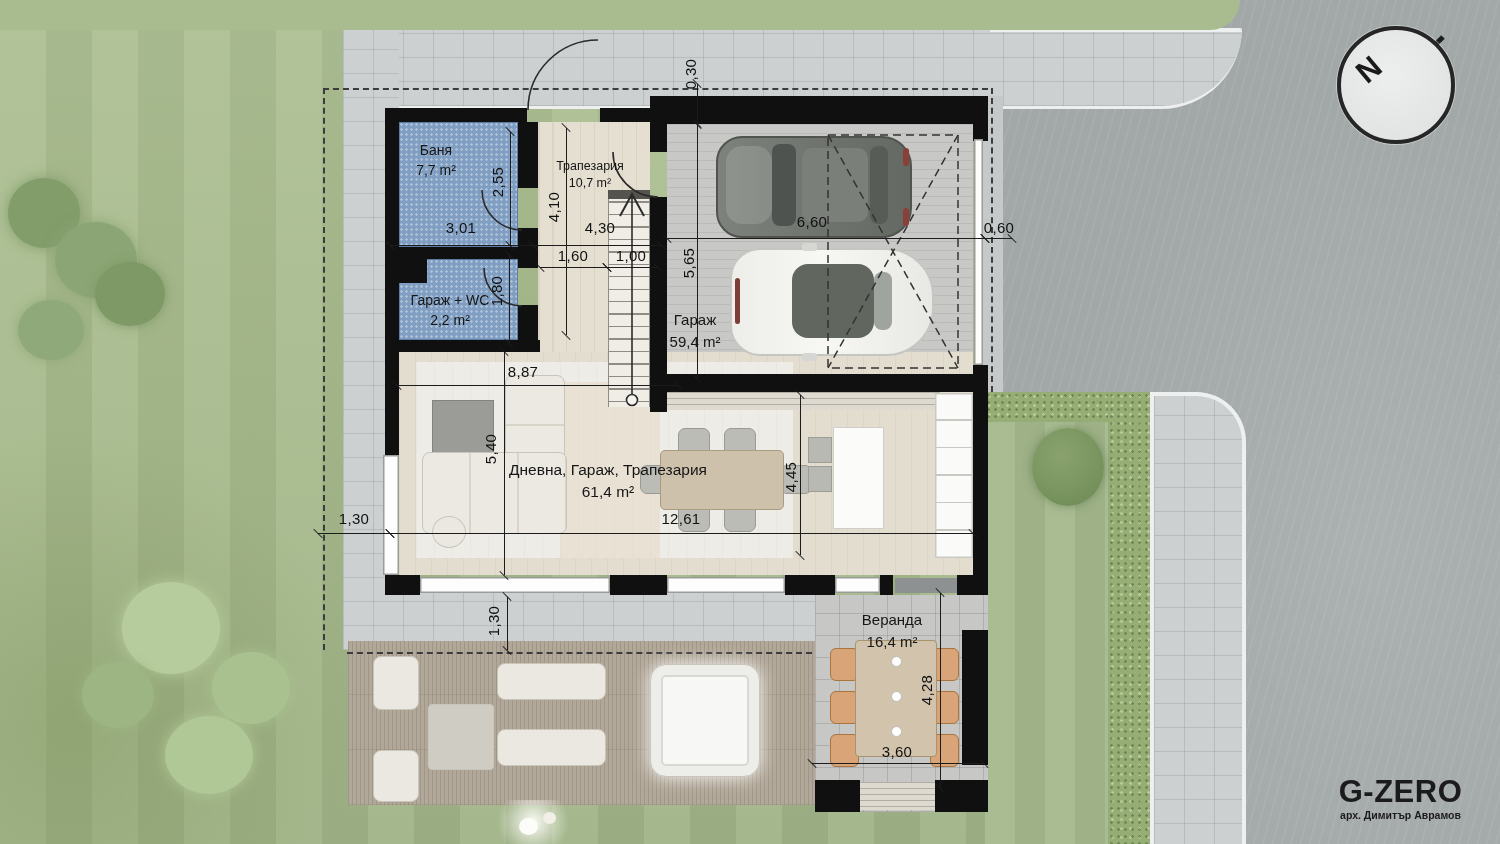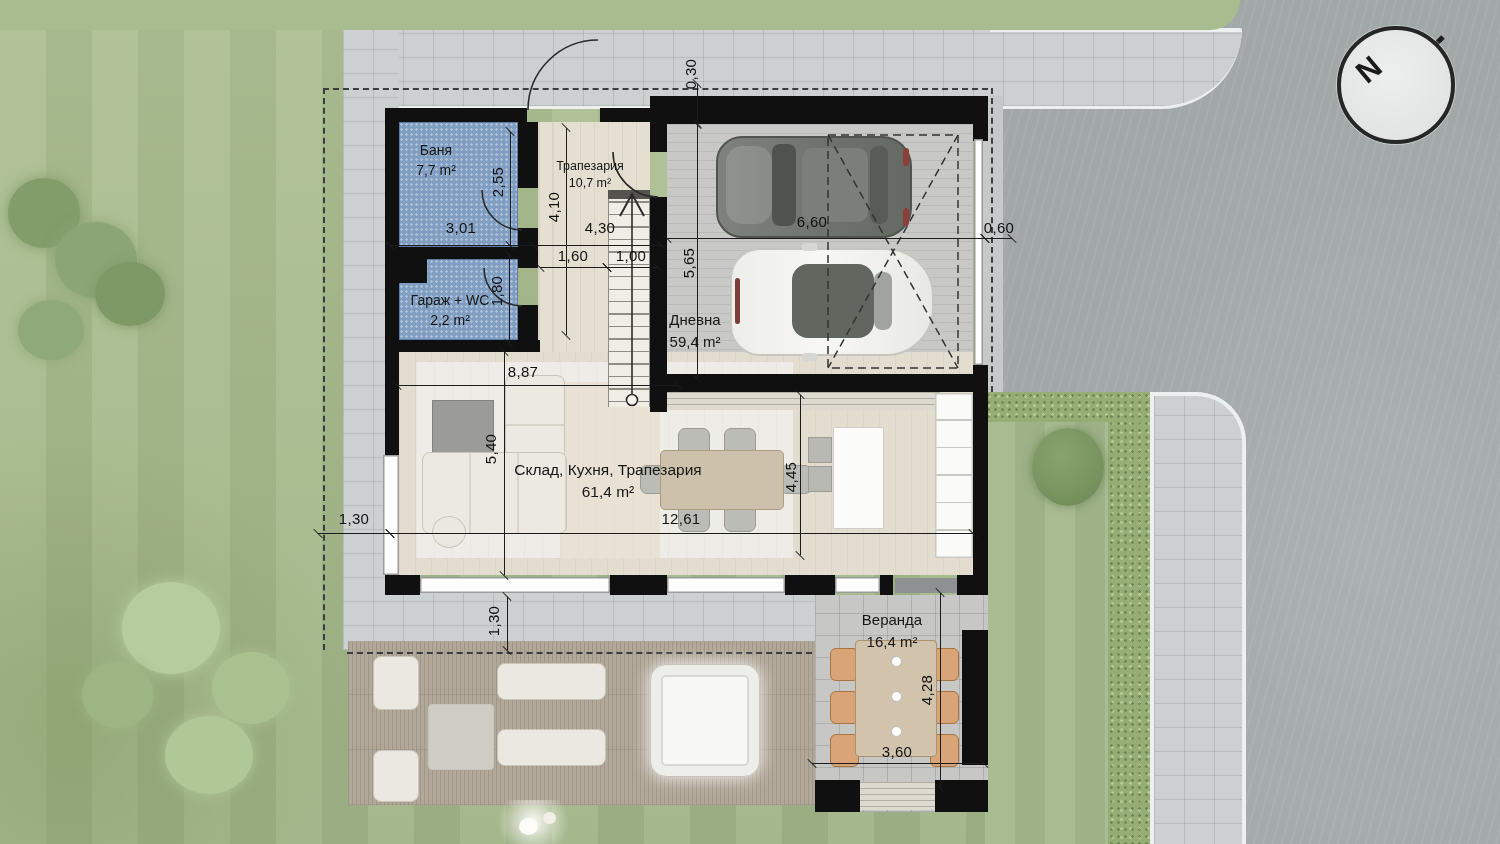--- a/index.html
+++ b/index.html
@@ -277,29 +277,33 @@
   </div>
   <div class="rlabel small" style="left:590px;top:175px;z-index:11">
     <span class="nm">Трапезария</span>
     <span class="ar">10,7 m²</span>
   </div>
   <div class="rlabel" style="left:450px;top:310px;z-index:11;font-size:14px">
     <span class="nm">Гараж + WC</span>
     <span class="ar">2,2 m²</span>
   </div>
   <div class="rlabel" style="left:695px;top:331px;z-index:11">
-    <span class="nm">Дневна</span>
+    <span class="nm">Гараж</span>
     <span class="ar">59,4 m²</span>
   </div>
   <div class="rlabel" style="left:608px;top:481px;z-index:11;font-size:15.5px">
-    <span class="nm">Склад, Кухня, Трапезария</span>
+    <span class="nm">Дневна, Гараж, Трапезария</span>
     <span class="ar">61,4 m²</span>
   </div>
   <div class="rlabel" style="left:892px;top:631px;z-index:11">
     <span class="nm">Веранда</span>
     <span class="ar">16,4 m²</span>
   </div>
 
   <div class="abs compass" style="z-index:12"></div>
   <div class="compass-n" style="z-index:12">N</div>
 
+  <div class="brand" style="z-index:12">
+    <div class="bn">G-ZERO</div>
+    <div class="bs">арх. Димитър Аврамов</div>
+  </div>
 
 </div>
 
 </body></html>

